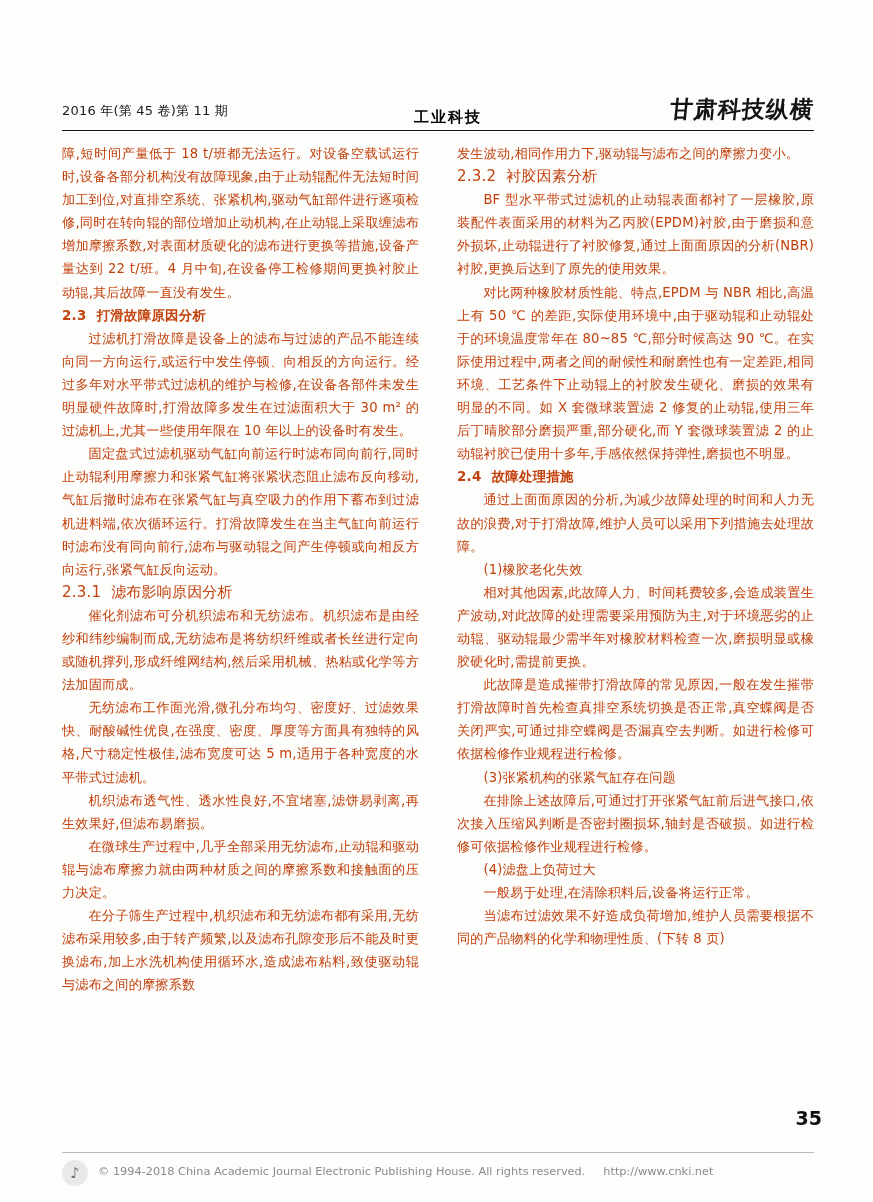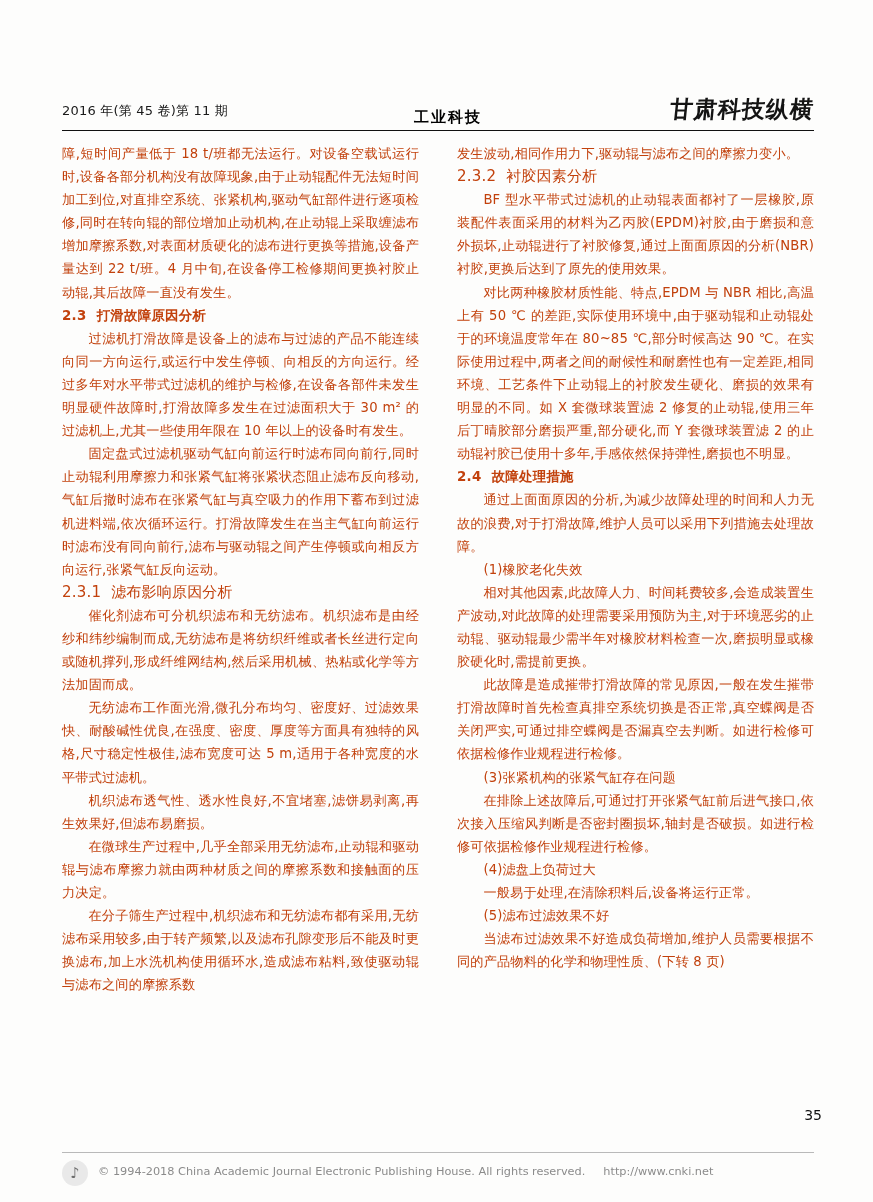--- a/index.html
+++ b/index.html
@@ -106,22 +106,23 @@
     text-indent: 0;
     letter-spacing: 0.2px;
   }
   h4.subsec .num { margin-right: 10px; }
 
   
   .page-number {
     position: absolute;
     right: 62px;
     top: 1107px;
-    font-size: 14px;
+    font-size: 19px;
     color: #111;
+    font-weight: bold;
   }
   
   .footer-rule {
     position: absolute;
     left: 62px;
     top: 1152px;
     width: 752px;
     border-top: 1px solid #b9b9b9;
   }
   .footer {
@@ -188,21 +189,20 @@
     <p>对比两种橡胶材质性能、特点,EPDM 与 NBR 相比,高温上有 50 ℃ 的差距,实际使用环境中,由于驱动辊和止动辊处于的环境温度常年在 80~85 ℃,部分时候高达 90 ℃。在实际使用过程中,两者之间的耐候性和耐磨性也有一定差距,相同环境、工艺条件下止动辊上的衬胶发生硬化、磨损的效果有明显的不同。如 X 套微球装置滤 2 修复的止动辊,使用三年后丁晴胶部分磨损严重,部分硬化,而 Y 套微球装置滤 2 的止动辊衬胶已使用十多年,手感依然保持弹性,磨损也不明显。</p>
     <h3 class="sec"><span class="num">2.4</span><span>故障处理措施</span></h3>
     <p>通过上面面原因的分析,为减少故障处理的时间和人力无故的浪费,对于打滑故障,维护人员可以采用下列措施去处理故障。</p>
     <p>(1)橡胶老化失效</p>
     <p>相对其他因素,此故障人力、时间耗费较多,会造成装置生产波动,对此故障的处理需要采用预防为主,对于环境恶劣的止动辊、驱动辊最少需半年对橡胶材料检查一次,磨损明显或橡胶硬化时,需提前更换。</p>
     <p>此故障是造成摧带打滑故障的常见原因,一般在发生摧带打滑故障时首先检查真排空系统切换是否正常,真空蝶阀是否关闭严实,可通过排空蝶阀是否漏真空去判断。如进行检修可依据检修作业规程进行检修。</p>
     <p>(3)张紧机构的张紧气缸存在问题</p>
     <p>在排除上述故障后,可通过打开张紧气缸前后进气接口,依次接入压缩风判断是否密封圈损坏,轴封是否破损。如进行检修可依据检修作业规程进行检修。</p>
     <p>(4)滤盘上负荷过大</p>
     <p>一般易于处理,在清除积料后,设备将运行正常。</p>
-    <p>(5)滤布过滤效果不好</p>
     <p>当滤布过滤效果不好造成负荷增加,维护人员需要根据不同的产品物料的化学和物理性质、(下转 8 页)</p>
   </div>
 
   <div class="page-number">35</div>
 
   <div class="footer-rule"></div>
   <div class="footer">
     <div class="footer-mark">♪</div>
     <div class="footer-text"><span>© 1994-2018 China Academic Journal Electronic Publishing House. All rights reserved.</span><span class="url">http://www.cnki.net</span></div>
   </div>

